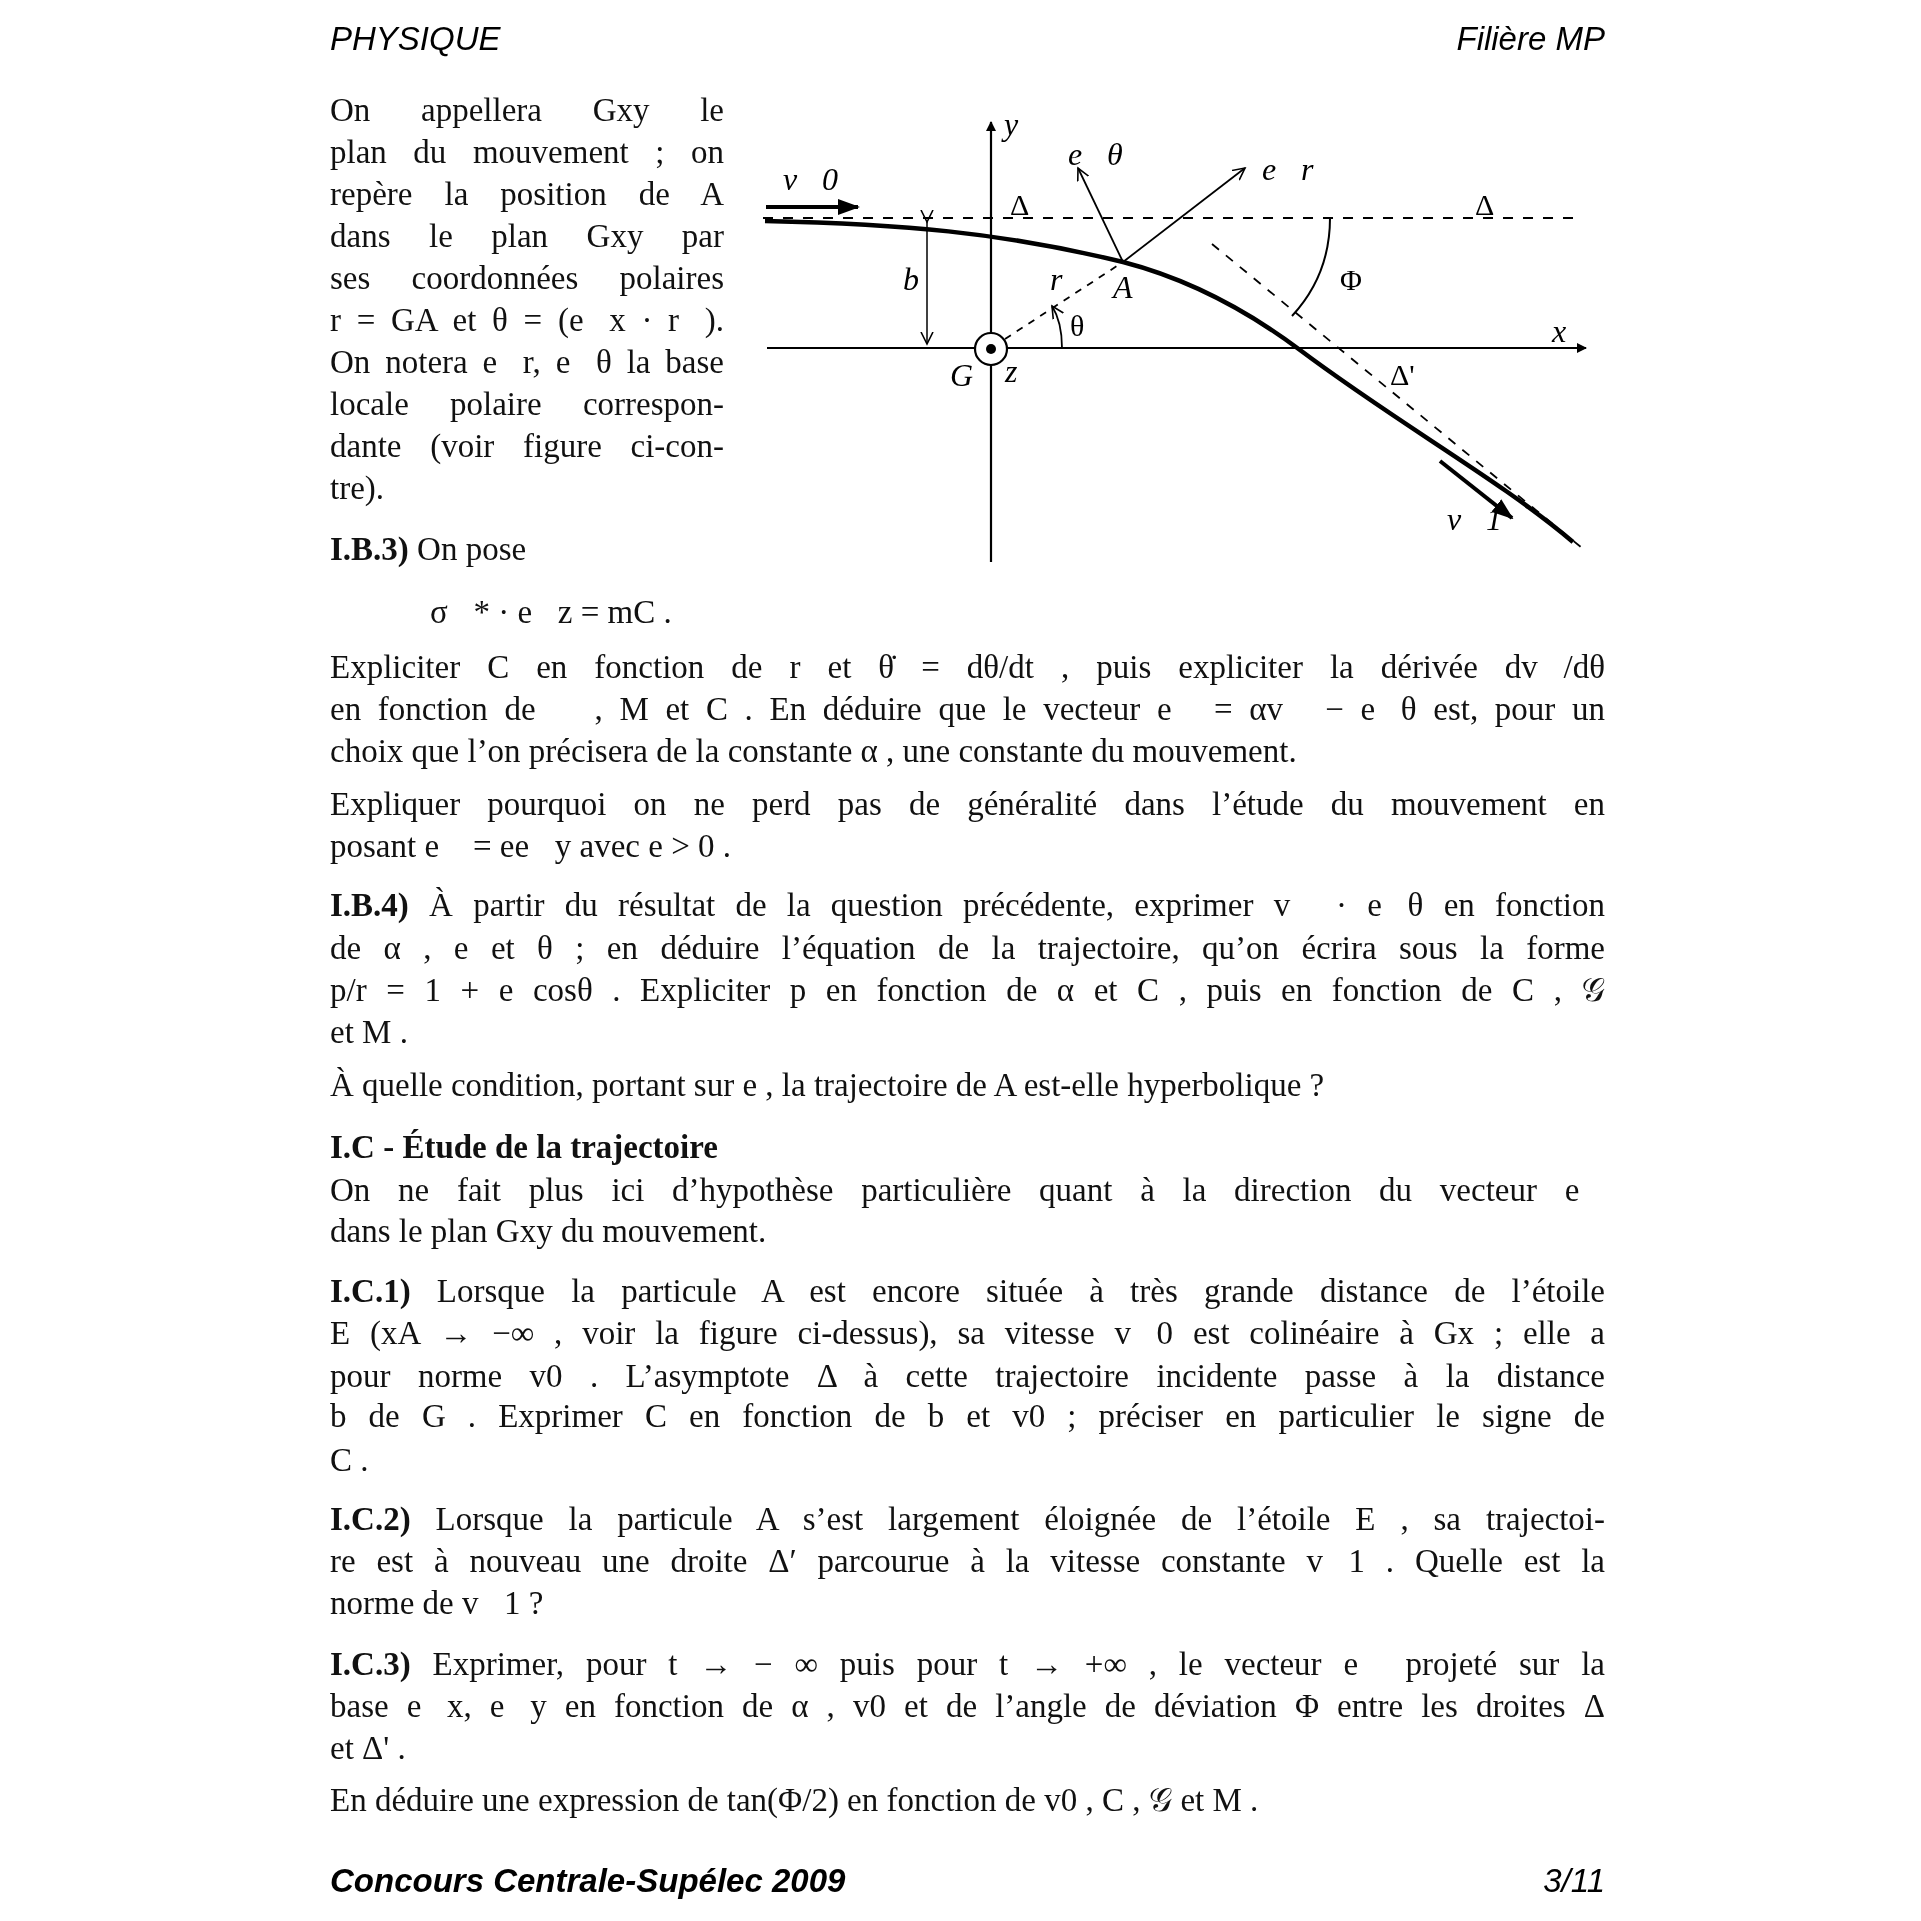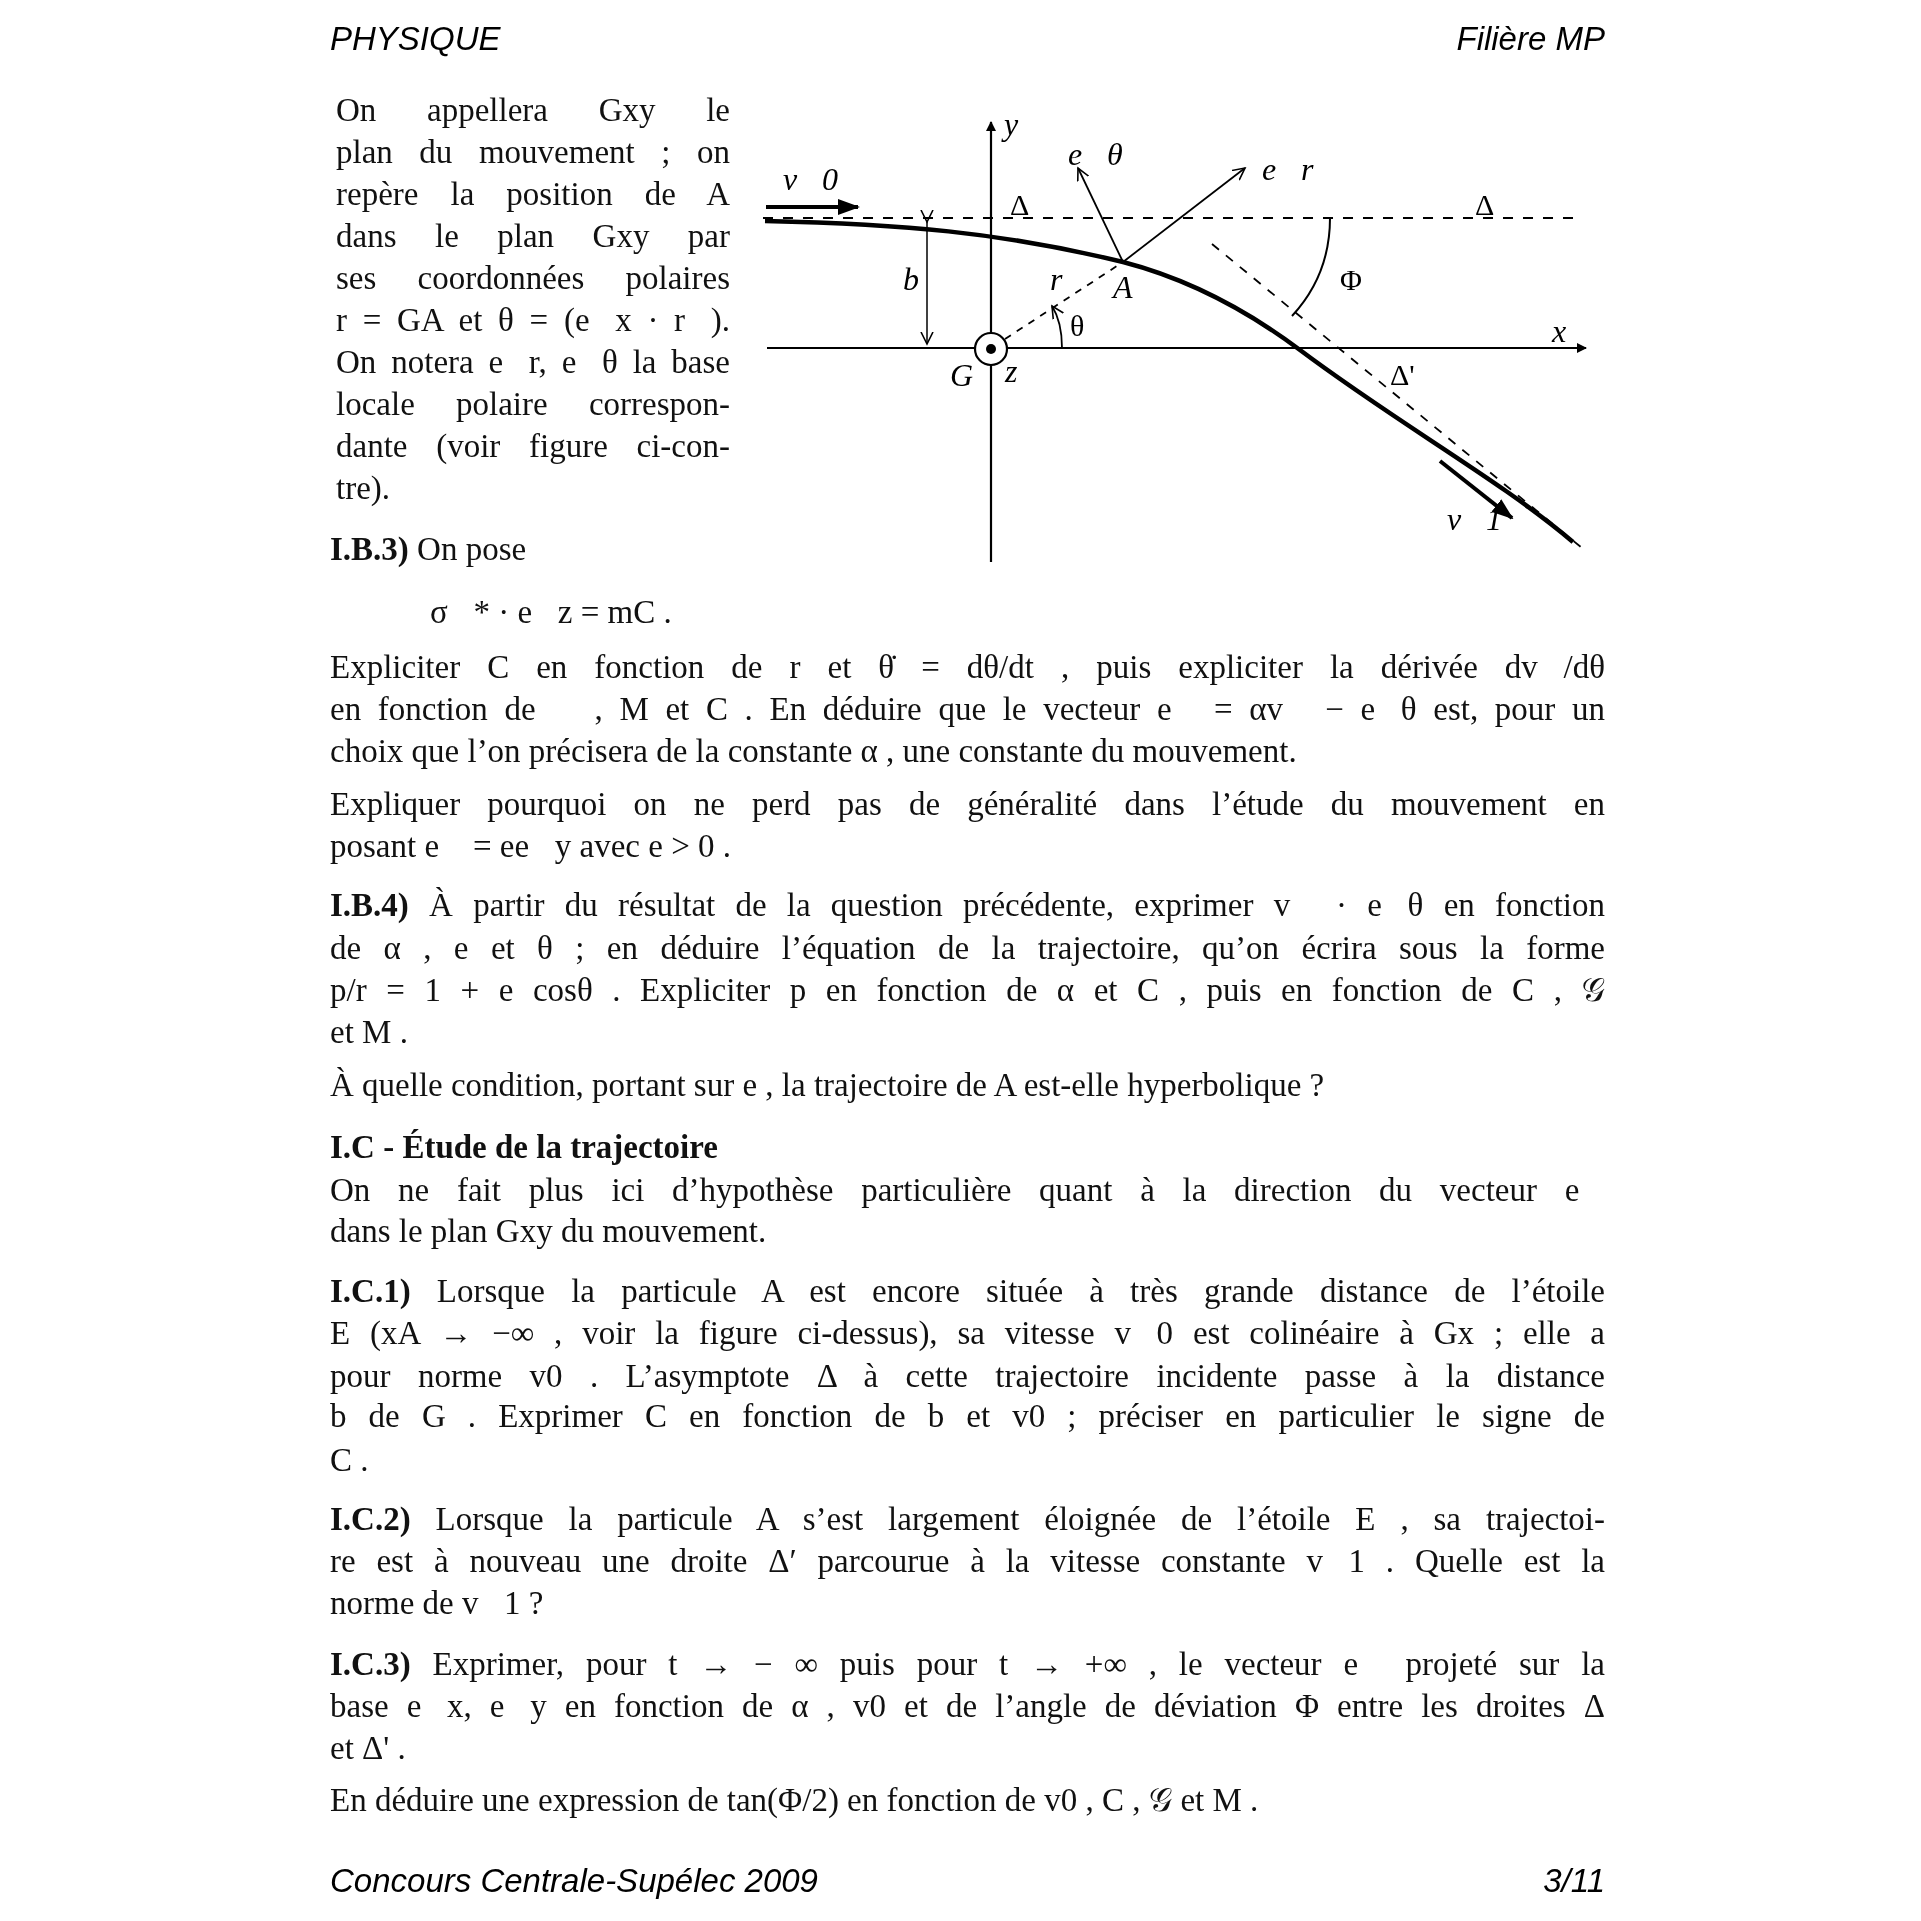--- a/index.html
+++ b/index.html
@@ -1,25 +1,25 @@
 <!DOCTYPE html>
 <html><head>
 <meta charset="utf-8">
 <style>
   html, body { margin:0; padding:0; background:#ffffff; }
   body { width:1921px; height:1921px; position:relative; overflow:hidden; color:#111; }
   .page { position:absolute; left:0; top:0; width:1921px; height:1921px; }
   .hdr, .ftr { position:absolute; font-family:"Liberation Sans", sans-serif; font-style:italic; font-size:33px; color:#000; }
   .hdr-left { left:330px; top:20px; }
   .hdr-right { right:316px; top:20px; }
-  .ftr-left { left:330px; top:1862px; }
+  .ftr-left { left:330px; top:1862px;font-weight:bold; }
   .ftr-right { right:316px; top:1862px; }
   .line { position:absolute; left:330px; width:1275px; font-family:"Liberation Serif", serif; font-size:33px; line-height:42px; white-space:nowrap; text-align:justify; text-align-last:justify; }
   .line.nj { text-align-last:left; }
-  .intro { width:394px;margin-left:6px; }
+  .intro { width:394px; }
   .eq { left:430px; }
   b.lbl { font-weight:bold; }
   .heading { font-weight:bold; }
   svg text { font-family:"Liberation Serif", serif; }
 </style>
 </head>
 <body>
 
 <div class="page">
 

